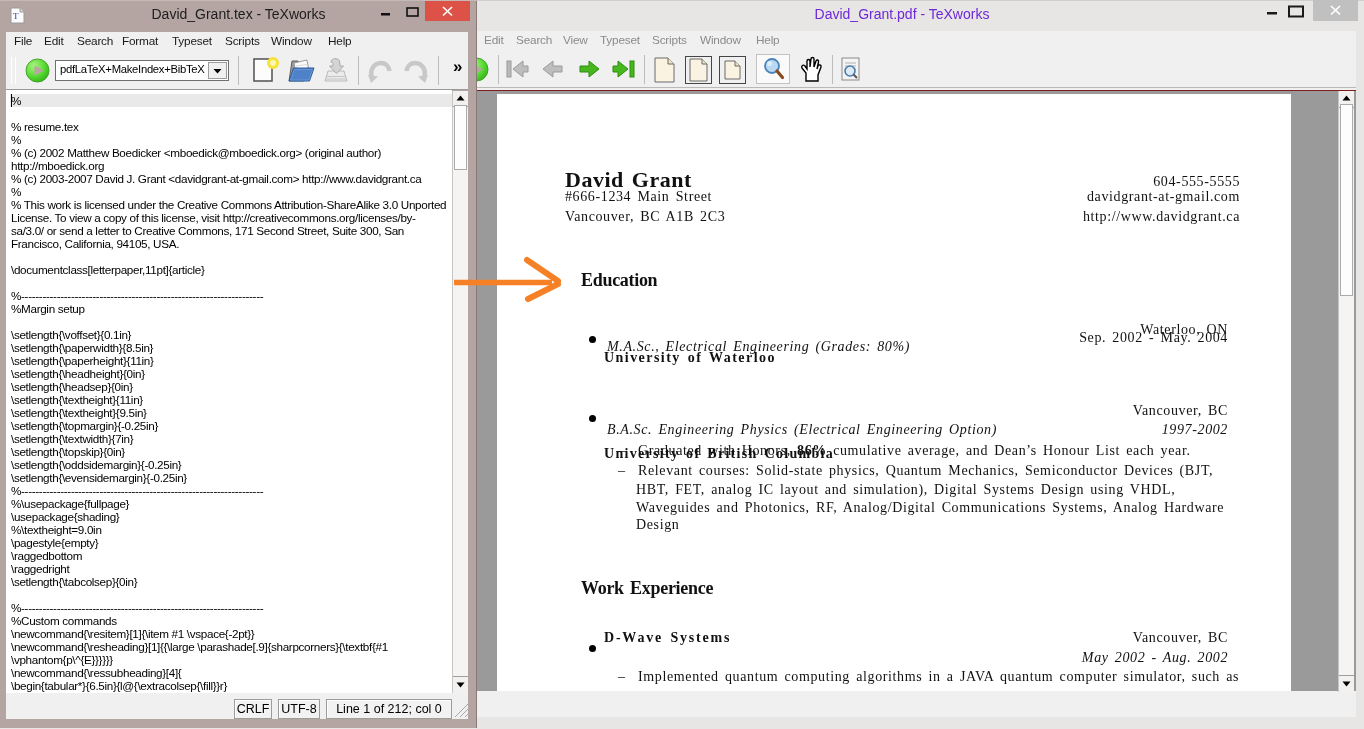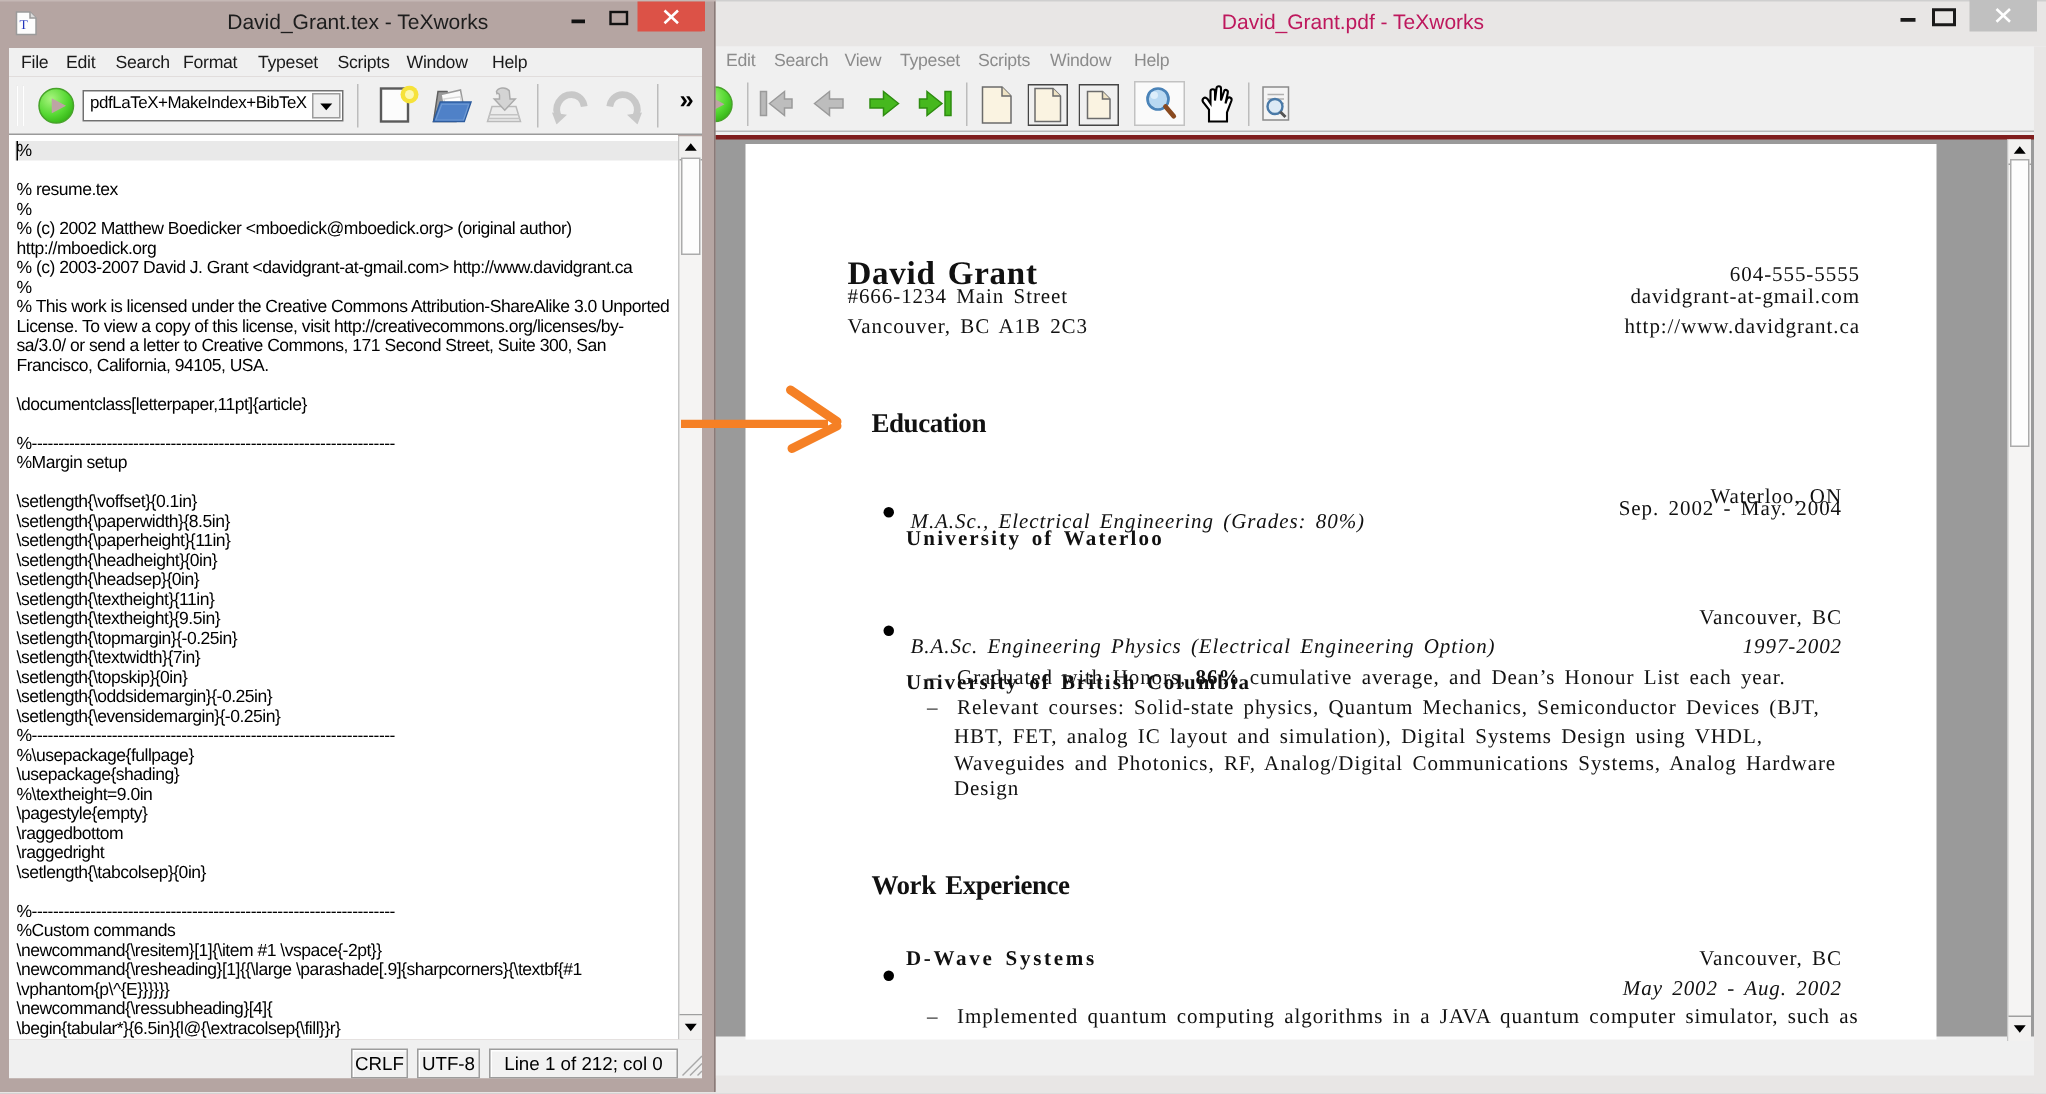--- a/index.html
+++ b/index.html
@@ -3,25 +3,25 @@
 <meta charset="utf-8">
 <style>
 * { margin:0; padding:0; box-sizing:border-box; }
 html,body { width:1364px; height:729px; overflow:hidden; background:#e8e6e5; }
 body { font-family:"Liberation Sans", sans-serif; position:relative; }
 .abs { position:absolute; }
 
 
 #rwin { left:440px; top:0; width:924px; height:729px; background:#f0f0f0; }
 #rtitle { left:0; top:0; width:924px; height:31px; background:#e8e6e5; border-top:1px solid #cfcfcf; }
-#rtitle .t { position:absolute; left:0; right:0; top:5px; text-align:center; font-size:14px; color:#be185d; }
+#rtitle .t { position:absolute; left:0; right:0; top:5px; text-align:center; font-size:14px; color:#6d28d9; }
 #rmenu { left:0; top:31px; width:924px; height:19px; background:#f0f0f0; font-size:11.8px; color:#8b8b8b; letter-spacing:-0.2px; }
 #rmenu span { position:absolute; top:2px; }
 #rtool { left:0; top:50px; width:916px; height:38px; background:#f0f0f0; border-bottom:1px solid #b9b9b9; }
-#rpdf { left:0; top:90px; width:916px; height:601px; background:#9a9a9a; border-top:3px solid #7f1d1d; }
+#rpdf { left:0; top:90px; width:916px; height:601px; background:#9a9a9a; border-top:1px solid #7f1d1d; }
 #rpage { left:57px; top:3px; width:794px; height:597px; background:#fff; }
 #rstatus { left:0; top:691px; width:916px; height:26px; background:#f0f0f0; border-top:1px solid #b4b4b4; }
 #rbottom { left:0; top:717px; width:924px; height:12px; background:#e8e6e5; }
 #rright { left:916px; top:31px; width:8px; height:698px; background:#e8e6e5; }
 
 
 .capbtn { position:absolute; top:0; height:21px; }
 #rclose { left:873px; width:45px; background:#c0c0c0; }
 
 

